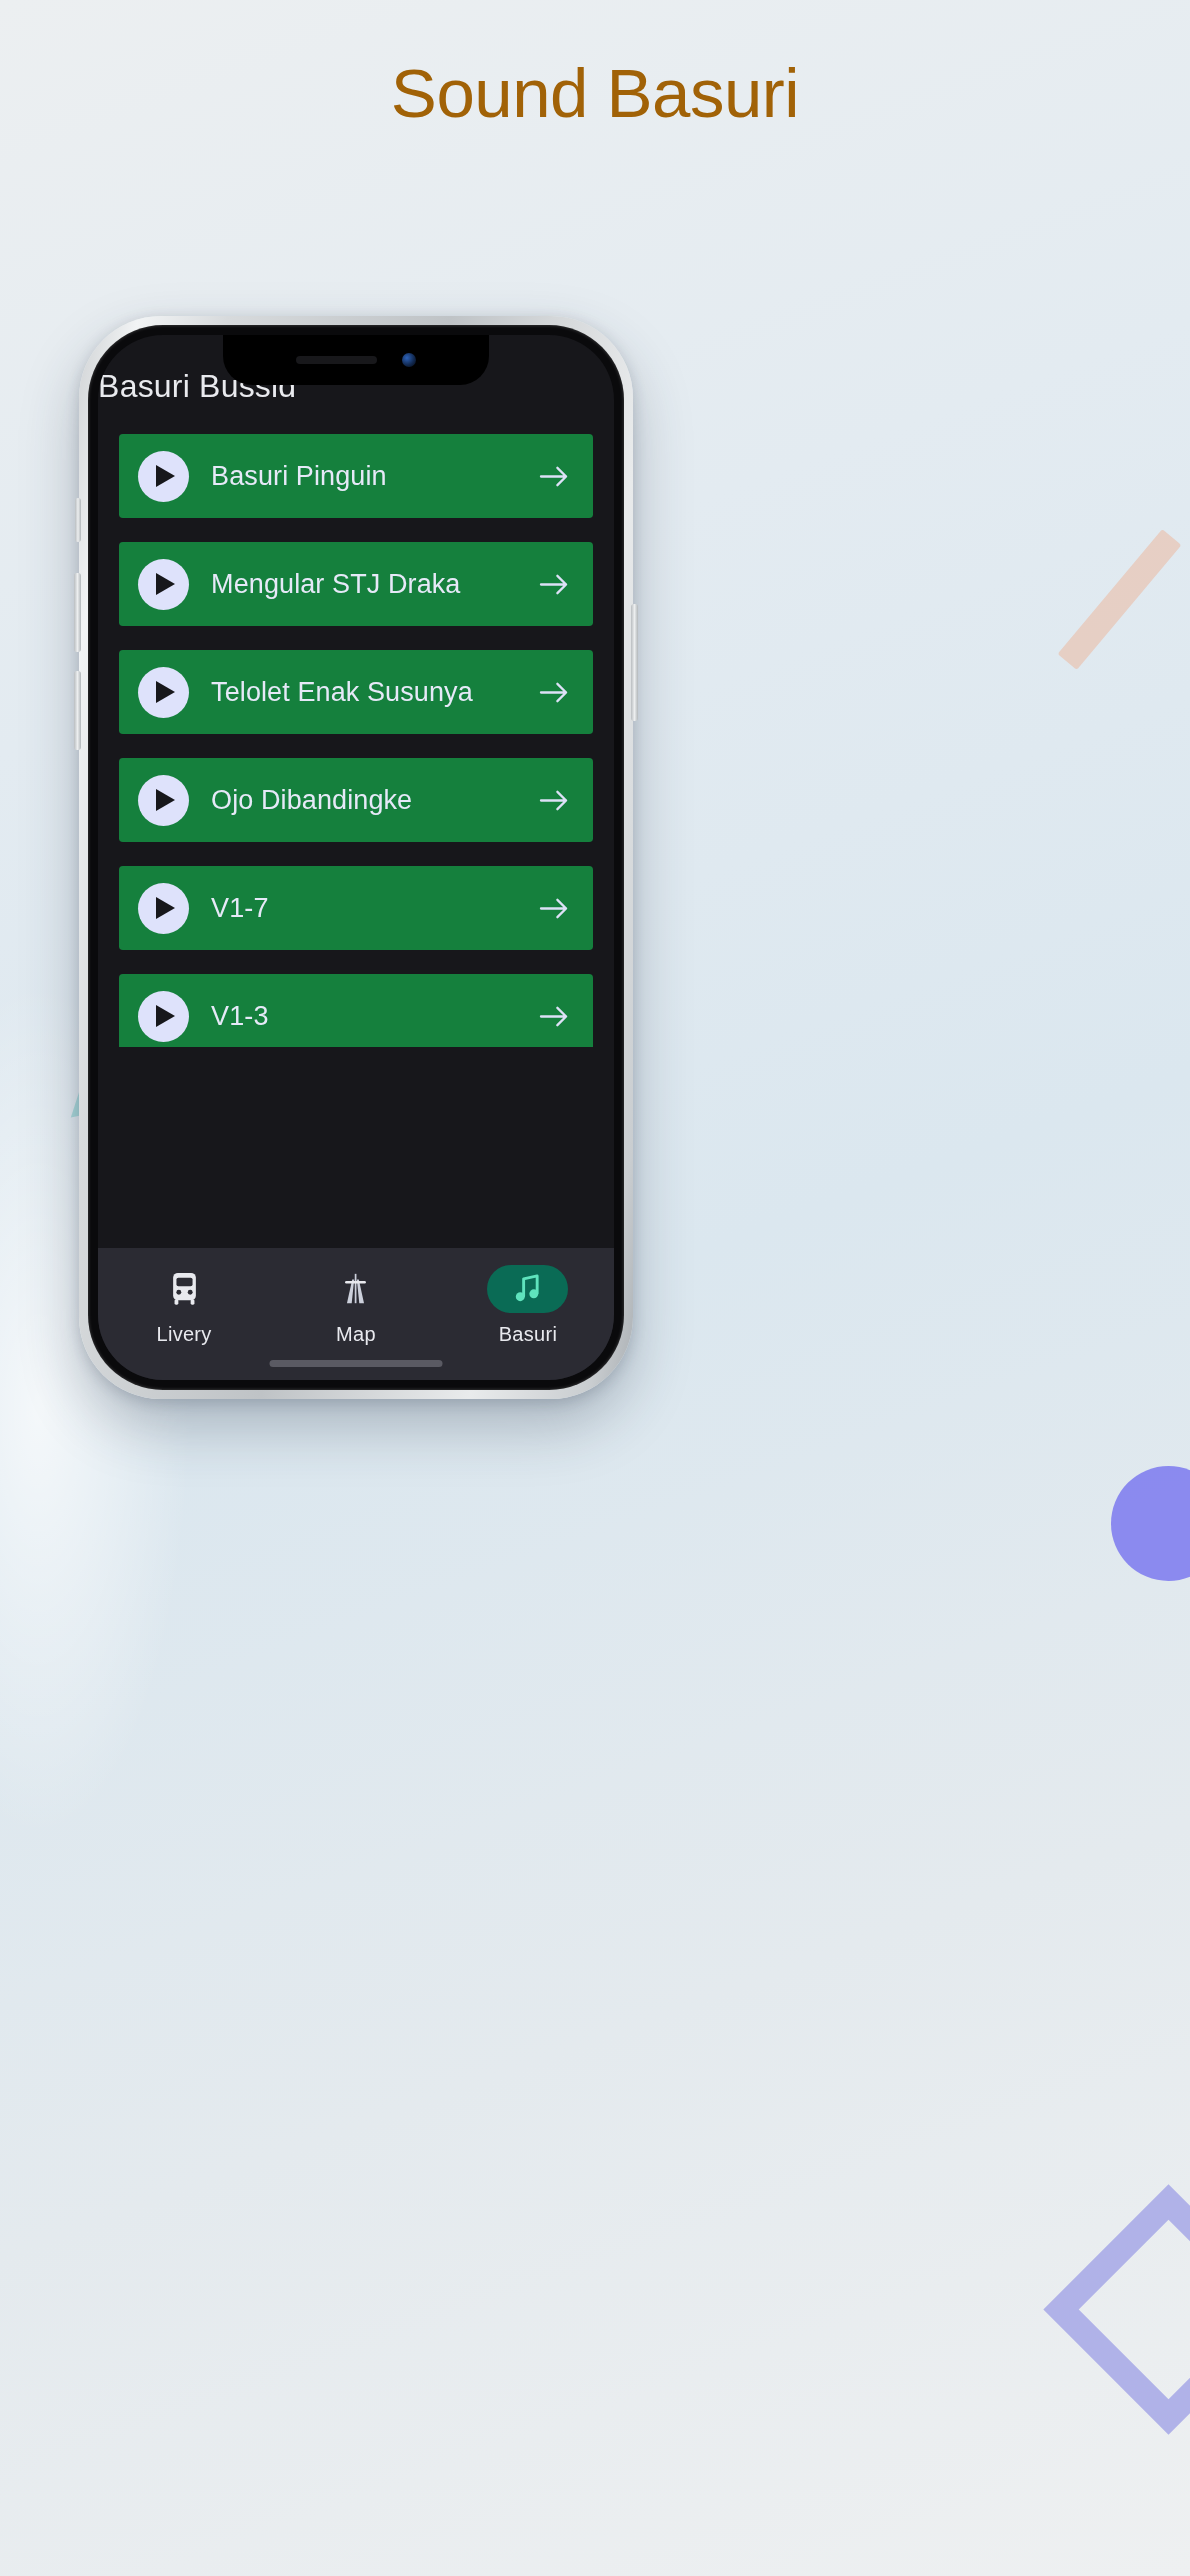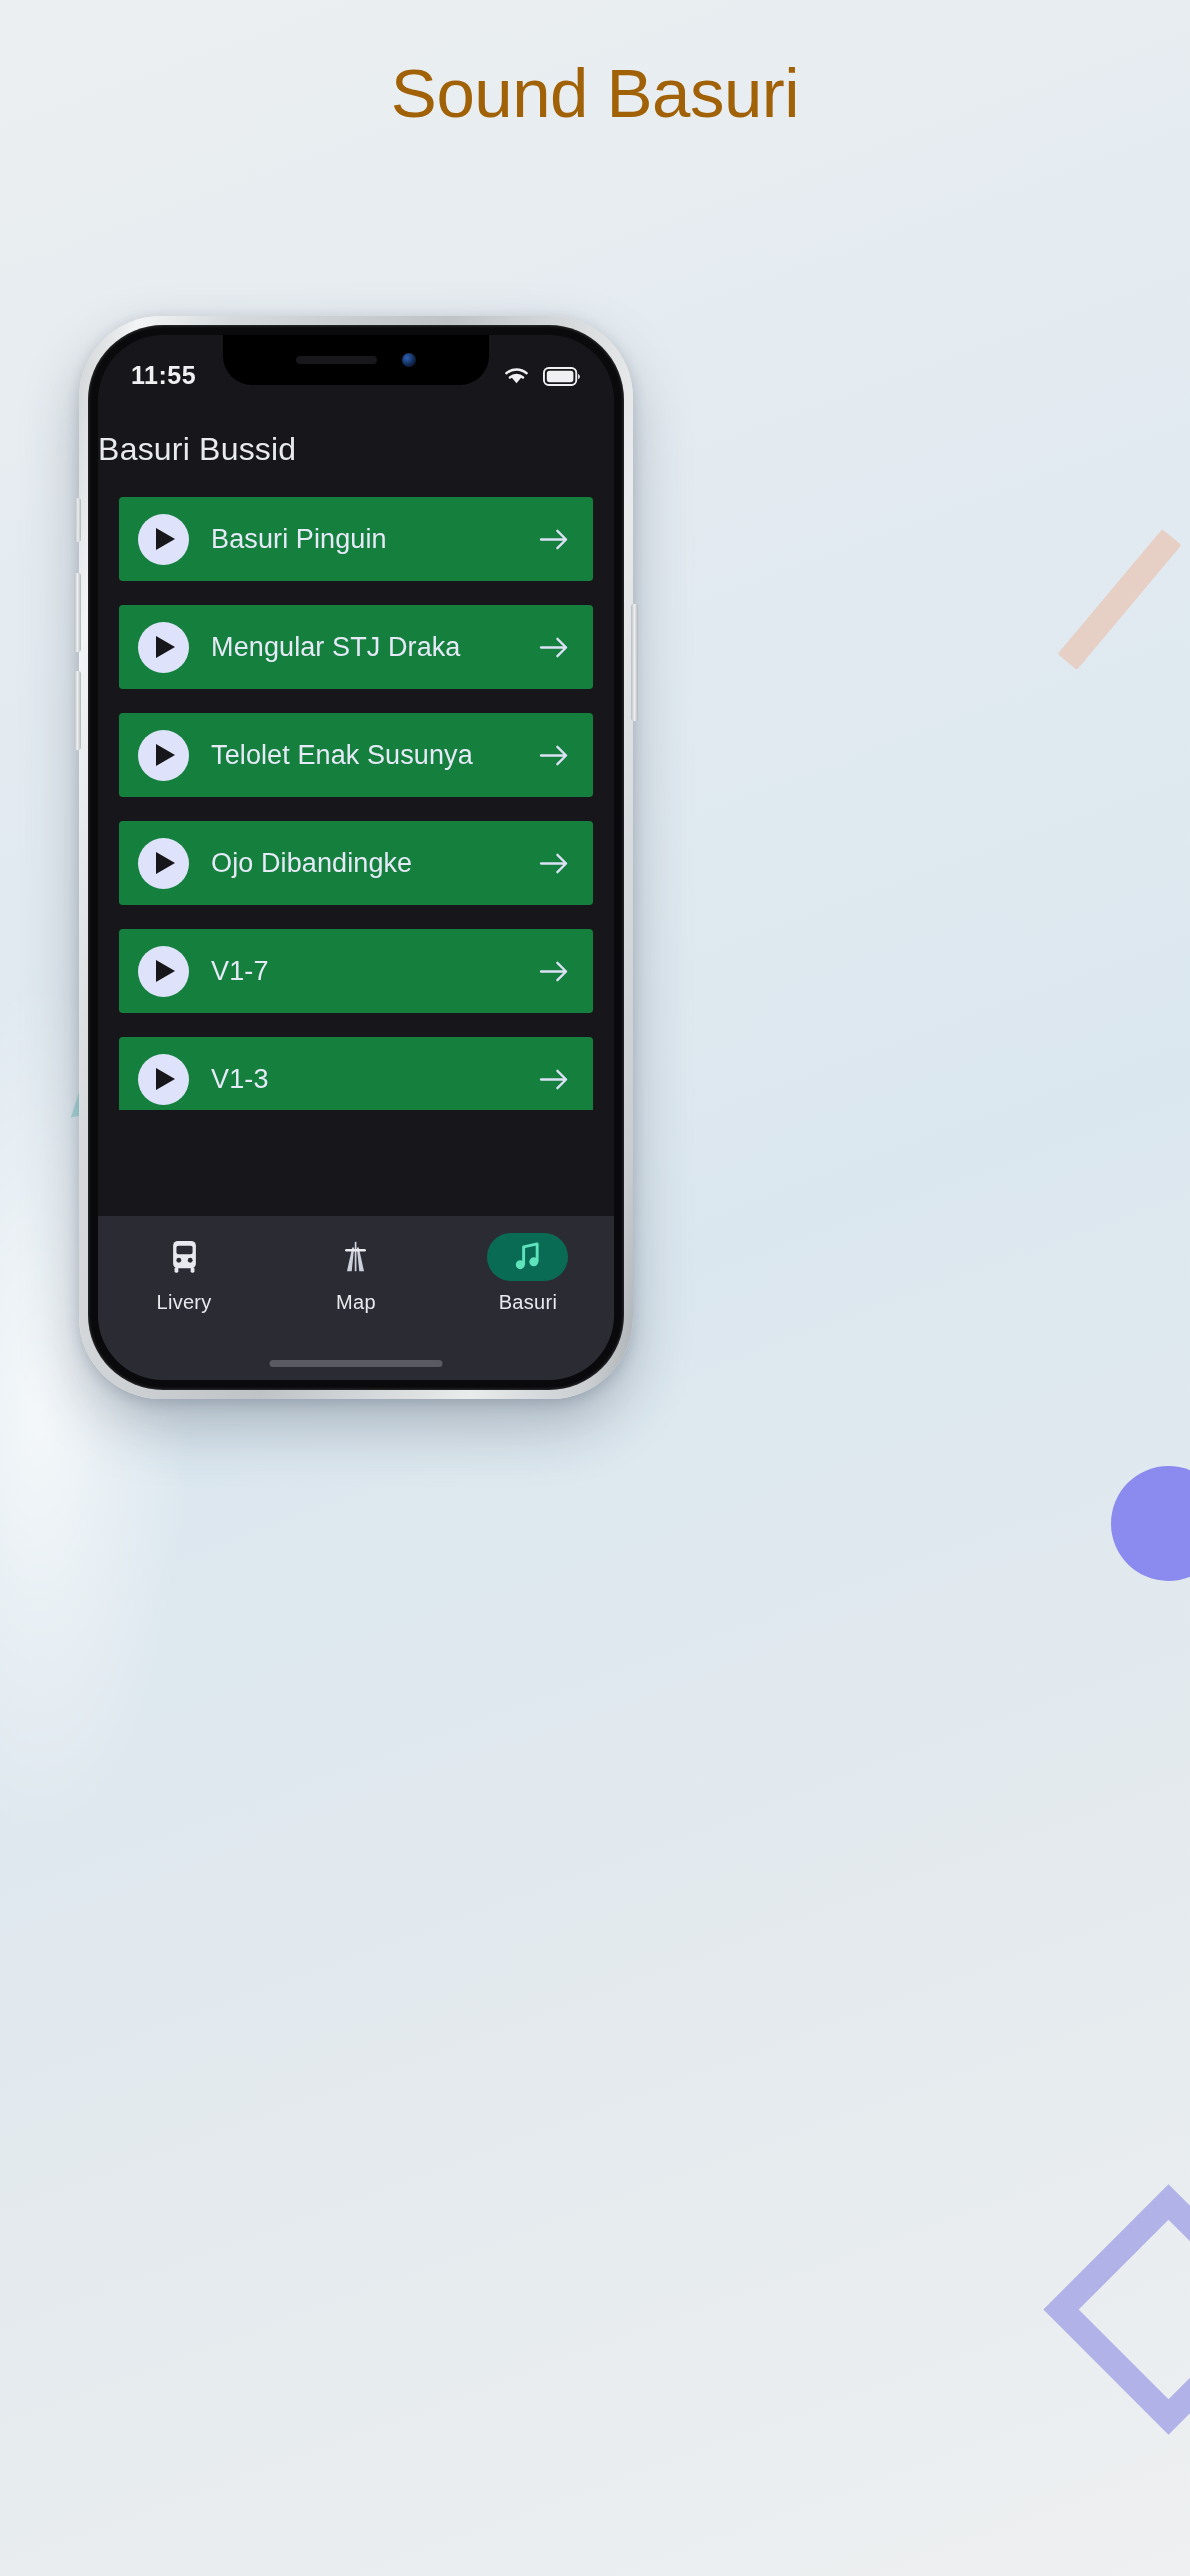--- a/index.html
+++ b/index.html
@@ -126,21 +126,21 @@
   }
   .sound-label {
     flex:1; margin-left:22px;
     color:#e6e9f8; font-size:27px; letter-spacing:0.1px;
   }
   .arrow-icon { flex:none; width:35px; height:27px; }
 
   
   #tab-bar {
     position:absolute; left:0; bottom:0; width:100%;
-    height:164px; background:#2b2b33;
+    height:132px; background:#2b2b33;
     display:flex; align-items:flex-start; justify-content:space-around;
     padding-top:17px;
   }
   .tab-item {
     width:33%; display:flex; flex-direction:column;
     align-items:center; gap:9.6px;
   }
   .tab-icon-holder {
     width:81px;height:48px;border-radius:24px;
     display:flex;align-items:center;justify-content:center;
@@ -170,39 +170,20 @@
   <div class="side-btn" id="btn-power"></div>
 
   <div id="phone-inner-bezel">
     <div id="phone-screen">
 
       <div id="notch">
         <div id="notch-speaker"></div>
         <div id="notch-camera"></div>
       </div>
 
-      <div id="status-bar">
-        <span id="status-time">11:55</span>
-        <span id="status-right">
-          <span>
-            <svg width="27" height="20" viewBox="0 0 28 21" fill="none">
-              <path d="M14 18.2 L19.3 11.9 A7.6 7.6 0 0 0 8.7 11.9 Z" fill="#f0f0f2"></path>
-              <path d="M3.4 7.6 A16 16 0 0 1 24.6 7.6" stroke="#f0f0f2" stroke-width="2.6" stroke-linecap="round" fill="none"></path>
-              <path d="M7.1 12.1 A10.5 10.5 0 0 1 20.9 12.1" stroke="#f0f0f2" stroke-width="2.6" stroke-linecap="round" fill="none"></path>
-            </svg>
-          </span>
-          <span>
-            <svg width="38" height="19" viewBox="0 0 40 20" fill="none">
-              <rect x="1" y="1" width="34" height="18" rx="5" stroke="#f0f0f2" stroke-width="2"></rect>
-              <rect x="4" y="4" width="28" height="12" rx="3" fill="#f0f0f2"></rect>
-              <path d="M37 7 v6 a3.4 3.4 0 0 0 0-6Z" fill="#f0f0f2"></path>
-            </svg>
-          </span>
-        </span>
-      </div>
 
       <div id="app-header">Basuri Bussid</div>
 
       <div id="sound-list">
 
         <div class="sound-item">
           <span class="play-circle">
               <span class="play-triangle"></span>
             </span>
           <span class="sound-label">Basuri Pinguin</span>

